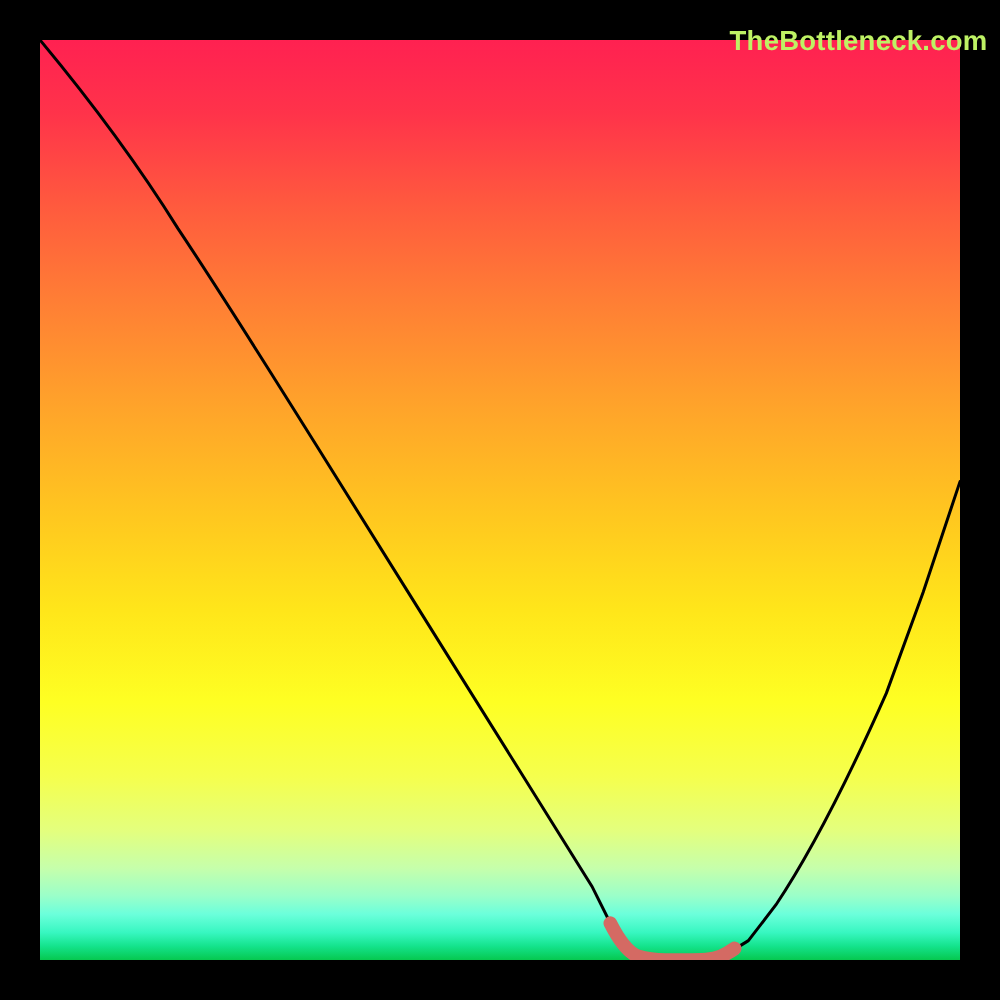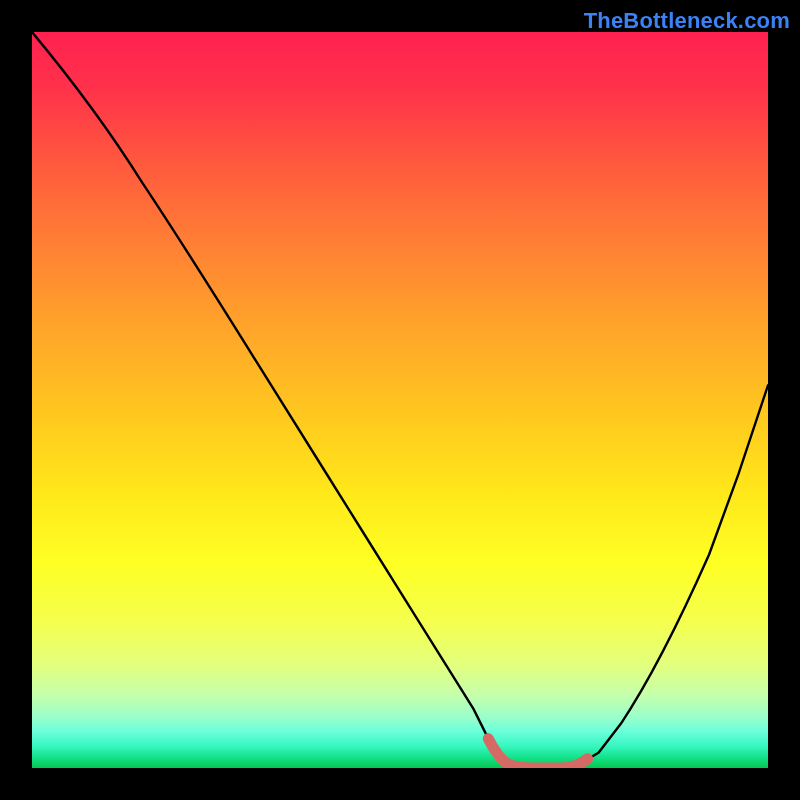--- a/index.html
+++ b/index.html
@@ -12,23 +12,23 @@
     font-family: Arial, Helvetica, sans-serif;
   }
   .frame {
     position: relative;
     width: 800px;
     height: 800px;
     background: #000;
   }
   .watermark {
     position: absolute;
-    top: 8px;
+    top: 20px;
     right: 10px;
-    color: #3b82f6;
+    color: #bef264;
     font-size: 22px;
     font-weight: 600;
     letter-spacing: 0.2px;
     z-index: 3;
   }
   .plot-area {
     position: absolute;
     left: 32px;
     top: 32px;
     width: 736px;

